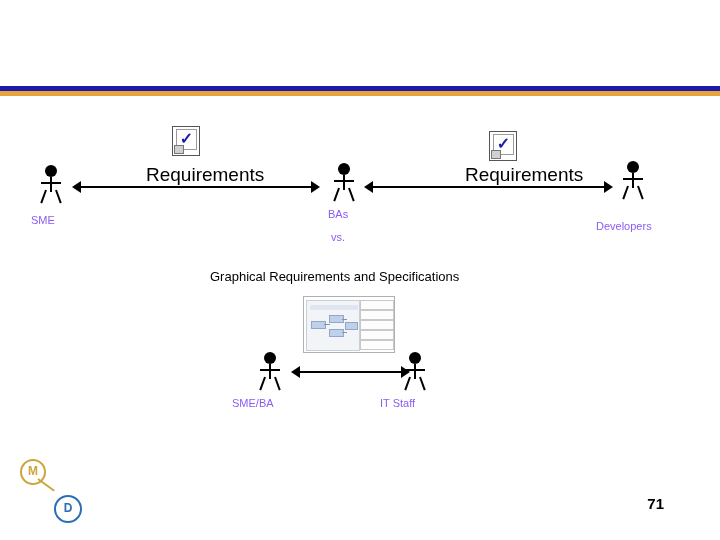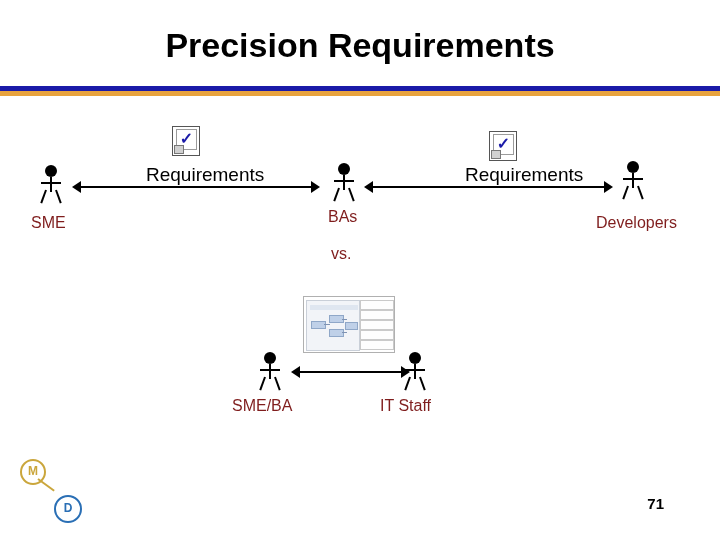--- a/index.html
+++ b/index.html
@@ -165,22 +165,22 @@
   }
 
   .label {
     position: absolute;
     font-size: 19px;
     color: #000;
     white-space: nowrap;
   }
   .label-big {
     position: absolute;
-    font-size: 16px;
-    color: #7f1d1d;
+    font-size: 11px;
+    color: #8b5cf6;
     white-space: nowrap;
   }
 
   
   .thumb {
     position: absolute;
     left: 303px;
     top: 296px;
     width: 90px;
     height: 55px;
@@ -298,21 +298,20 @@
     background: #caa63c;
     transform: rotate(36deg);
     transform-origin: left center;
   }
 </style>
 </head>
 <body>
 
 <div class="slide">
 
-  <div class="title">Precision Requirements</div>
   <div class="rule-blue"></div>
   <div class="rule-gold"></div>
 
   <div class="doc-icon" style="left:172px; top:126px;">
     <div class="chk">✓</div>
     <div class="pin"></div>
   </div>
 
   <div class="doc-icon" style="left:489px; top:131px;">
     <div class="chk">✓</div>
@@ -329,45 +328,46 @@
   <div class="label-big" style="left:31px; top:214px;">SME</div>
 
   <div class="figure" style="left:329px; top:163px;">
     <div class="head"></div>
     <div class="body"></div>
     <div class="arms"></div>
     <div class="legL"></div>
     <div class="legR"></div>
   </div>
   <div class="label-big" style="left:328px; top:208px;">BAs</div>
-  <div class="label-big" style="left:331px; top:245px;">vs.</div>
+  <div class="label-big" style="left:331px; top:231px;">vs.</div>
 
   <div class="figure" style="left:618px; top:161px;">
     <div class="head"></div>
     <div class="body"></div>
     <div class="arms"></div>
     <div class="legL"></div>
     <div class="legR"></div>
   </div>
-  <div class="label-big" style="left:596px; top:214px;">Developers</div>
+  <div class="label-big" style="left:596px; top:220px;">Developers</div>
 
   <div class="arrow" style="left:72px; top:181px; width:248px;">
     <div class="headL"></div>
     <div class="line"></div>
     <div class="headR"></div>
   </div>
   <div class="label" style="left:146px; top:164px;">Requirements</div>
 
   <div class="arrow" style="left:364px; top:181px; width:249px;">
     <div class="headL"></div>
     <div class="line"></div>
     <div class="headR"></div>
   </div>
   <div class="label" style="left:465px; top:164px;">Requirements</div>
 
+  <div class="caption" style="left:210px; top:269px;">Graphical Requirements and Specifications</div>
 
   <div class="thumb">
     <div class="tleft">
       <div class="tbar"></div>
       <div class="tnode" style="left:4px; top:20px; width:13px; height:6px;"></div>
       <div class="tnode" style="left:22px; top:14px; width:13px; height:6px;"></div>
       <div class="tnode" style="left:22px; top:28px; width:13px; height:6px;"></div>
       <div class="tnode" style="left:38px; top:21px; width:11px; height:6px;"></div>
       <div class="tline" style="left:17px; top:23px; width:6px;"></div>
       <div class="tline" style="left:35px; top:18px; width:5px;"></div>

